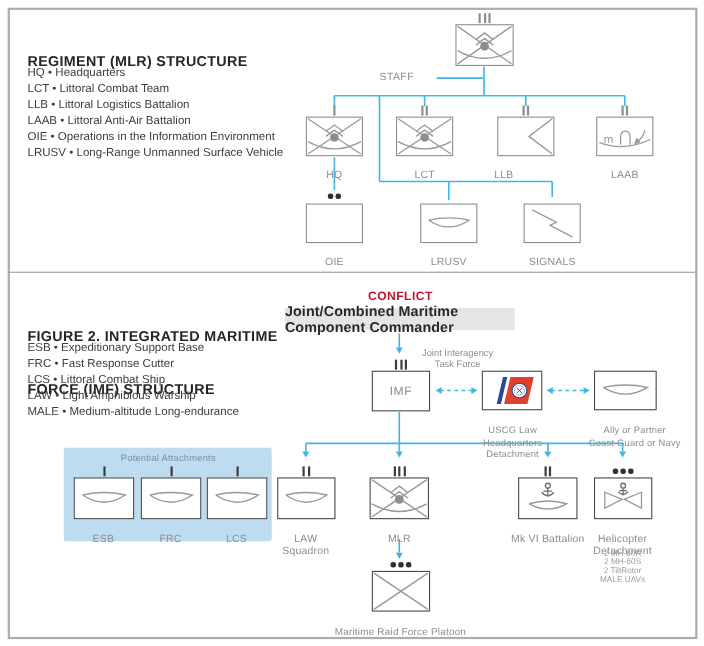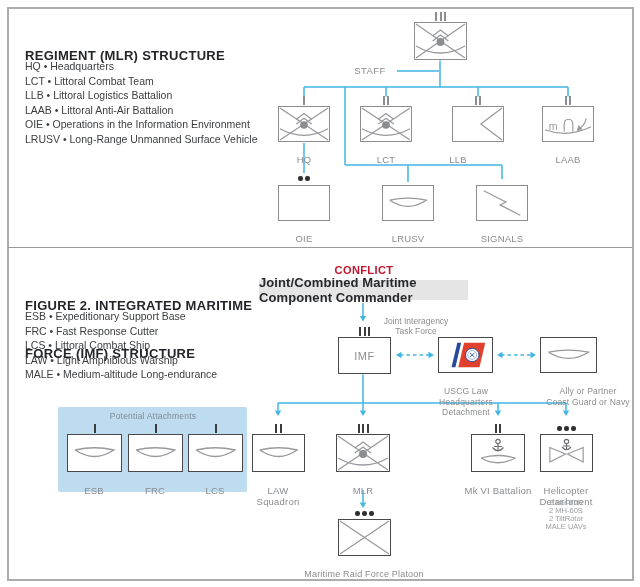--- a/index.html
+++ b/index.html
@@ -31,21 +31,21 @@
                 text-align:center; }
   .small-list span { display:block; }
 
   .ech { position:absolute; display:flex; gap:2.5px; align-items:flex-end;
          justify-content:center; }
   .tick { width:2px; height:9px; background:#8b8d90; }
   .tick.dark { background:#3a3c3e; }
   .dots { position:absolute; display:flex; gap:2.5px; justify-content:center; }
   .dot { width:4.5px; height:4.5px; border-radius:50%; background:#2d2f31; }
 
-  .staff { position:absolute; font-size:9.5px; color:#8a8c8f; text-align:center;
+  .staff { position:absolute; font-size:9.5px; color:#8a8c8f; text-align:left;
            letter-spacing:.4px; }
   .conflict { position:absolute; font-size:11px; font-weight:bold; color:#c0142f;
               text-align:center; letter-spacing:.4px; }
   .cmdbar { position:absolute; background:#e5e5e5; display:flex; align-items:center;
             justify-content:center; font-size:13px; font-weight:bold; color:#26282b;
             letter-spacing:.1px; }
   .jitf { position:absolute; font-size:8.5px; line-height:9.5px; color:#8a8c8f;
           text-align:center; }
   .jitf span { display:block; }
   .imf-text { display:flex; align-items:center; justify-content:center; height:100%;
@@ -252,21 +252,21 @@
   <div class="lbl" style="left:421px; top:377px; width:90px; font-size:8.5px;">
     <span>USCG Law Headquarters</span>
     <span>Detachment</span>
   </div>
 
   <div class="box b2" style="left:540px; top:337px; width:57px; height:36px;">
     <svg viewBox="0 0 52 36" preserveAspectRatio="none">
       <path d="M7,15 Q26,10.5 45,15 Q26,28 7,15" stroke="#97999c" stroke-width="1.3" fill="none"></path>
     </svg>
   </div>
-  <div class="lbl" style="left:543px; top:377px; width:90px; font-size:8.5px;">
+  <div class="lbl" style="left:532px; top:377px; width:90px; font-size:8.5px;">
     <span>Ally or Partner</span>
     <span>Coast Guard or Navy</span>
   </div>
 
   <div class="panel" style="left:58px; top:407px; width:189px; height:85px;"></div>
   <div class="panel-title" style="left:78px; top:411px; width:150px;">Potential Attachments</div>
 
   <div class="ech" style="left:67px; top:424px; width:55px; height:9px;">
       <span class="tick dark"></span>
     </div>

